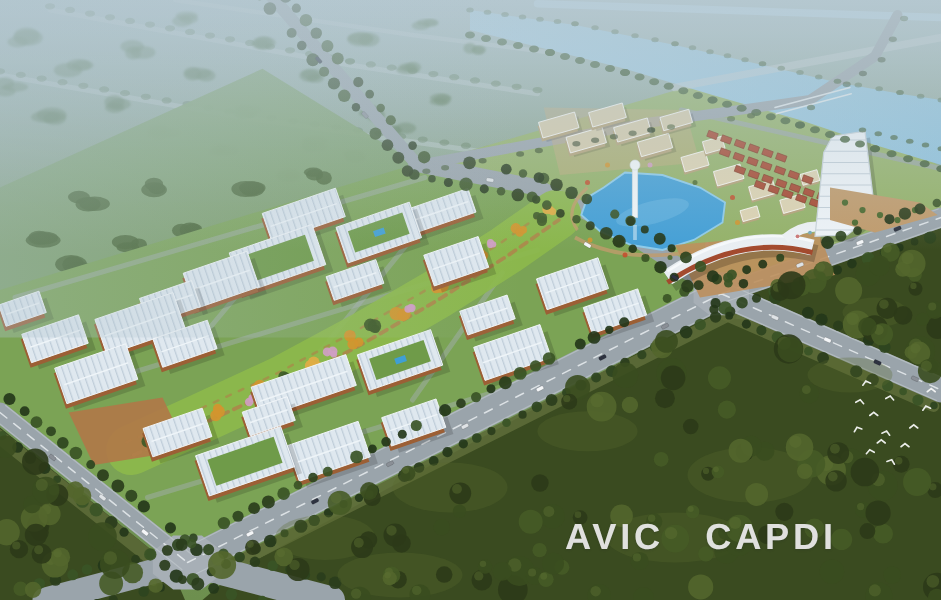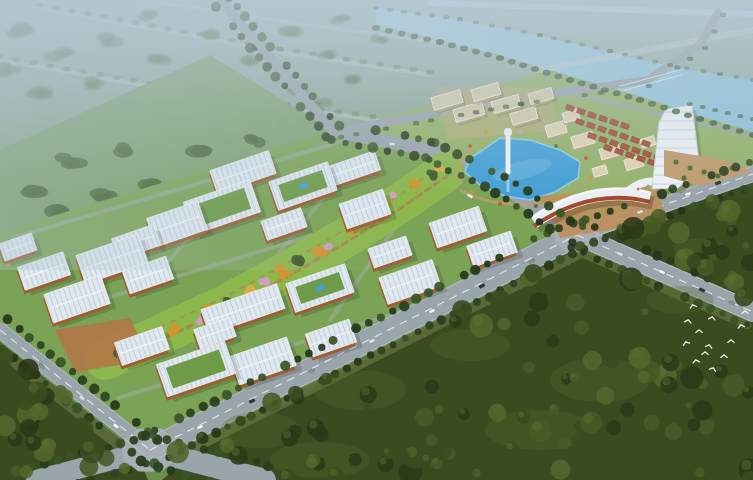--- a/index.html
+++ b/index.html
@@ -1285,13 +1285,14 @@
         <path d="M-3.2,1.4 L0,-1.2 L3.2,1.4" stroke="#f4f6f4" stroke-width="1.3" fill="none" stroke-linecap="round" opacity="0.95" transform="translate(741,326) rotate(-15)"></path>
         <path d="M-3.2,1.4 L0,-1.2 L3.2,1.4" stroke="#f4f6f4" stroke-width="1.3" fill="none" stroke-linecap="round" opacity="0.95" transform="translate(688,321) rotate(10)"></path>
         <path d="M-3.2,1.4 L0,-1.2 L3.2,1.4" stroke="#f4f6f4" stroke-width="1.3" fill="none" stroke-linecap="round" opacity="0.95" transform="translate(705,353) rotate(0)"></path>
         <path d="M-3.2,1.4 L0,-1.2 L3.2,1.4" stroke="#f4f6f4" stroke-width="1.3" fill="none" stroke-linecap="round" opacity="0.95" transform="translate(745,312) rotate(0)"></path>
       </g>
       <g>
         <rect x="0" y="0" width="753" height="200" fill="url(#fog)"></rect>
         <rect x="0" y="0" width="420" height="270" fill="url(#fogL)"></rect>
       </g>
     </svg>
+  <div class="watermark" style="color: rgb(233, 233, 233);">AVIC CAPDI</div>
 </div>
 
 </body></html>

